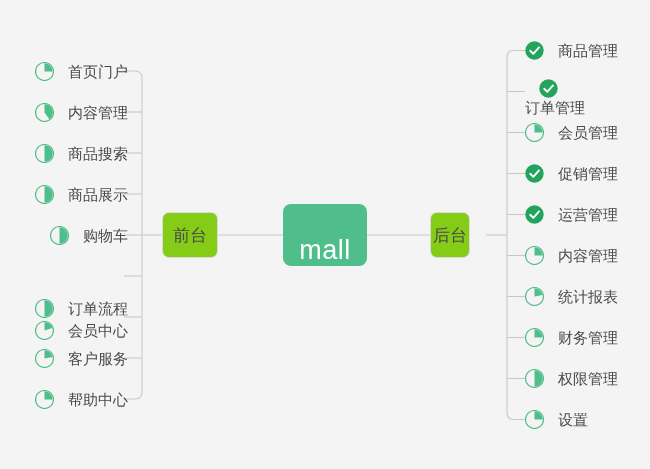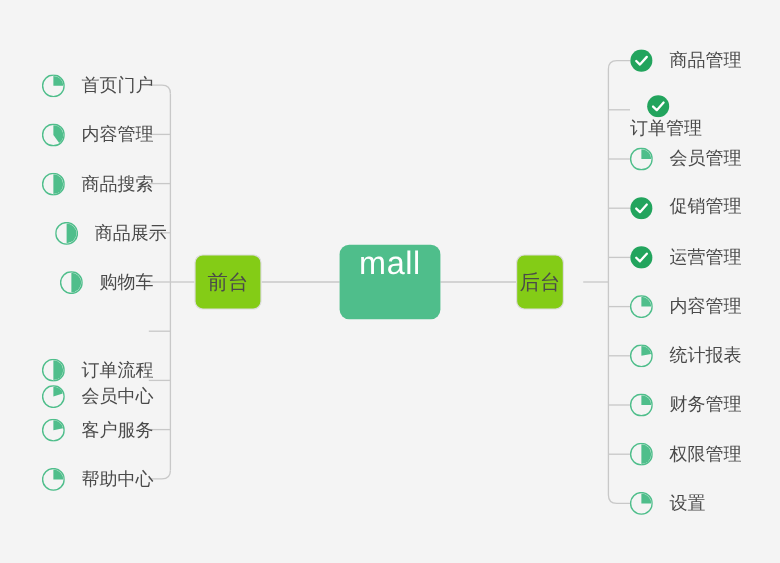--- a/index.html
+++ b/index.html
@@ -10,21 +10,21 @@
     overflow:hidden;
   }
   #canvas{position:relative;width:650px;height:469px;}
 
   
   #wires{position:absolute;left:0;top:0;width:650px;height:469px;}
 
   
   .center-node{
     position:absolute;
-    display:flex;align-items:flex-start;justify-content:center;
+    display:flex;align-items:flex-end;justify-content:center;
     background:#4FBE8B;
     color:#ffffff;
     border-radius:8px;
     font-size:27px;
     letter-spacing:.5px;
     box-sizing:border-box;
   }
 
   
   .branch-node{
@@ -126,21 +126,21 @@
       </div>
       <div class="leaf left" style="top: 140px; left: 0px; width: 128px; padding-right: 0px;">
         <span style="display: flex; flex: 0 0 19px; margin-right: 7px;">
           <svg class="leaf-icon" viewBox="0 0 19 19" xmlns="http://www.w3.org/2000/svg">
       <circle cx="9.5" cy="9.5" r="9" fill="none" stroke="#4FBE8B" stroke-width="1.2"></circle>
       <path d="M 9.5 9.5 L 9.5 1.3000000000000007 A 8.2 8.2 0 0 1 9.500000000000002 17.7 Z" fill="#4FBE8B"></path>
     </svg>
         </span>
         <span class="leaf-label">商品搜索</span>
       </div>
-      <div class="leaf left" style="top: 181px; left: 11px; width: 128px; padding-right: 0px; text-align: center;">
+      <div class="leaf left" style="top: 181px; left: 0px; width: 128px; padding-right: 0px; text-align: center;">
         <span style="display: flex; flex: 0 0 19px; margin-right: 7px;">
           <svg class="leaf-icon" viewBox="0 0 19 19" xmlns="http://www.w3.org/2000/svg">
       <circle cx="9.5" cy="9.5" r="9" fill="none" stroke="#4FBE8B" stroke-width="1.2"></circle>
       <path d="M 9.5 9.5 L 9.5 1.3000000000000007 A 8.2 8.2 0 0 1 9.500000000000002 17.7 Z" fill="#4FBE8B"></path>
     </svg>
         </span>
         <span class="leaf-label">商品展示</span>
       </div>
       <div class="leaf left" style="top: 222px; left: 0px; width: 128px; padding-right: 0px;">
         <span style="display: flex; flex: 0 0 19px; margin-right: 7px;">
@@ -209,21 +209,21 @@
       </div>
       <div class="leaf right" style="top: 119.5px; left: 525px;">
         <span style="display: flex; flex: 0 0 19px; margin-right: 7px;">
           <svg class="leaf-icon" viewBox="0 0 19 19" xmlns="http://www.w3.org/2000/svg">
       <circle cx="9.5" cy="9.5" r="9" fill="none" stroke="#4FBE8B" stroke-width="1.2"></circle>
       <path d="M 9.5 9.5 L 9.5 1.3000000000000007 A 8.2 8.2 0 0 1 17.7 9.5 Z" fill="#4FBE8B"></path>
     </svg>
         </span>
         <span class="leaf-label">会员管理</span>
       </div>
-      <div class="leaf right" style="top: 160.5px; left: 525px; font-family: Liberation Mono, monospace;">
+      <div class="leaf right" style="top: 160.5px; left: 525px;">
         <span style="display: flex; flex: 0 0 19px; margin-right: 7px;">
           <svg class="leaf-icon" viewBox="0 0 19 19" xmlns="http://www.w3.org/2000/svg">
       <circle cx="9.5" cy="9.5" r="9.2" fill="#22A45D"></circle>
       <path d="M5.2 9.8 L8.3 12.8 L14.0 6.4" fill="none" stroke="#ffffff" stroke-width="1.9" stroke-linecap="round" stroke-linejoin="round"></path>
     </svg>
         </span>
         <span class="leaf-label">促销管理</span>
       </div>
       <div class="leaf right" style="top: 201.5px; left: 525px;">
         <span style="display: flex; flex: 0 0 19px; margin-right: 7px;">

